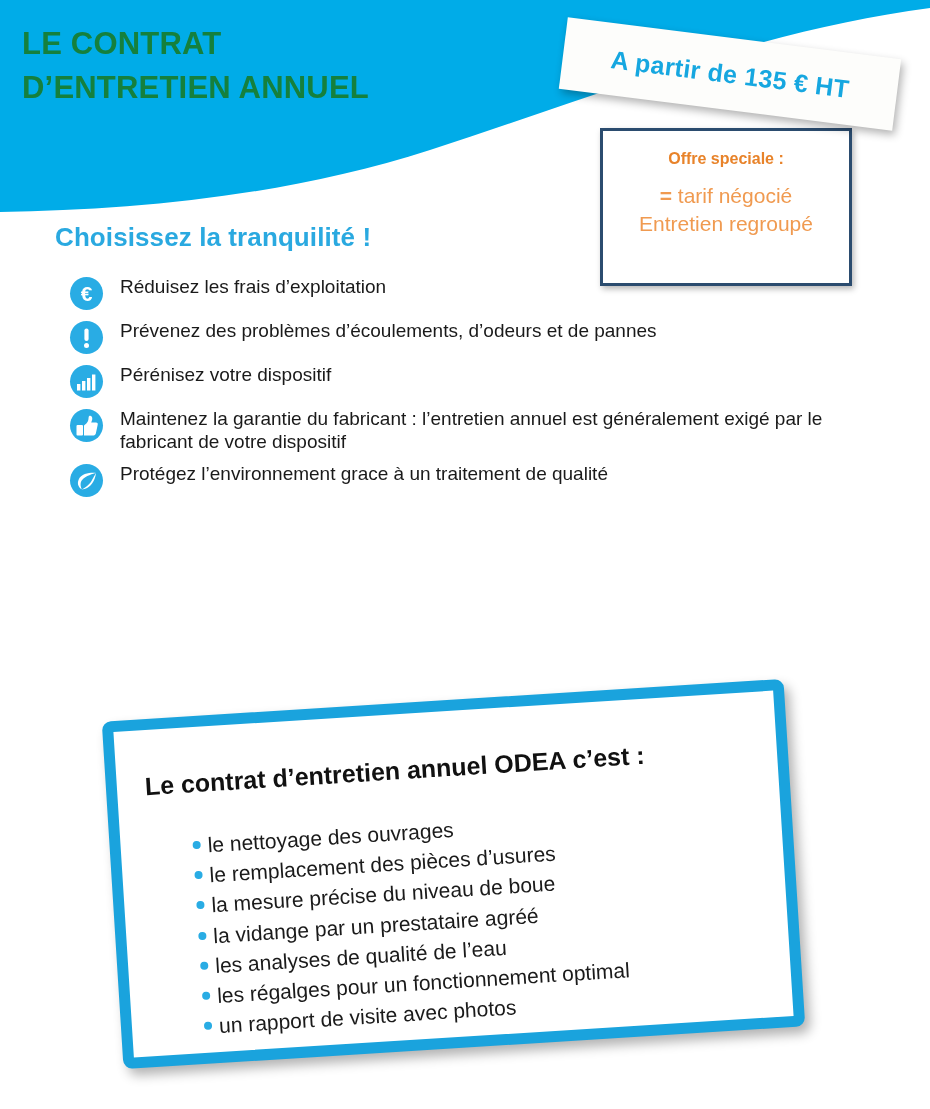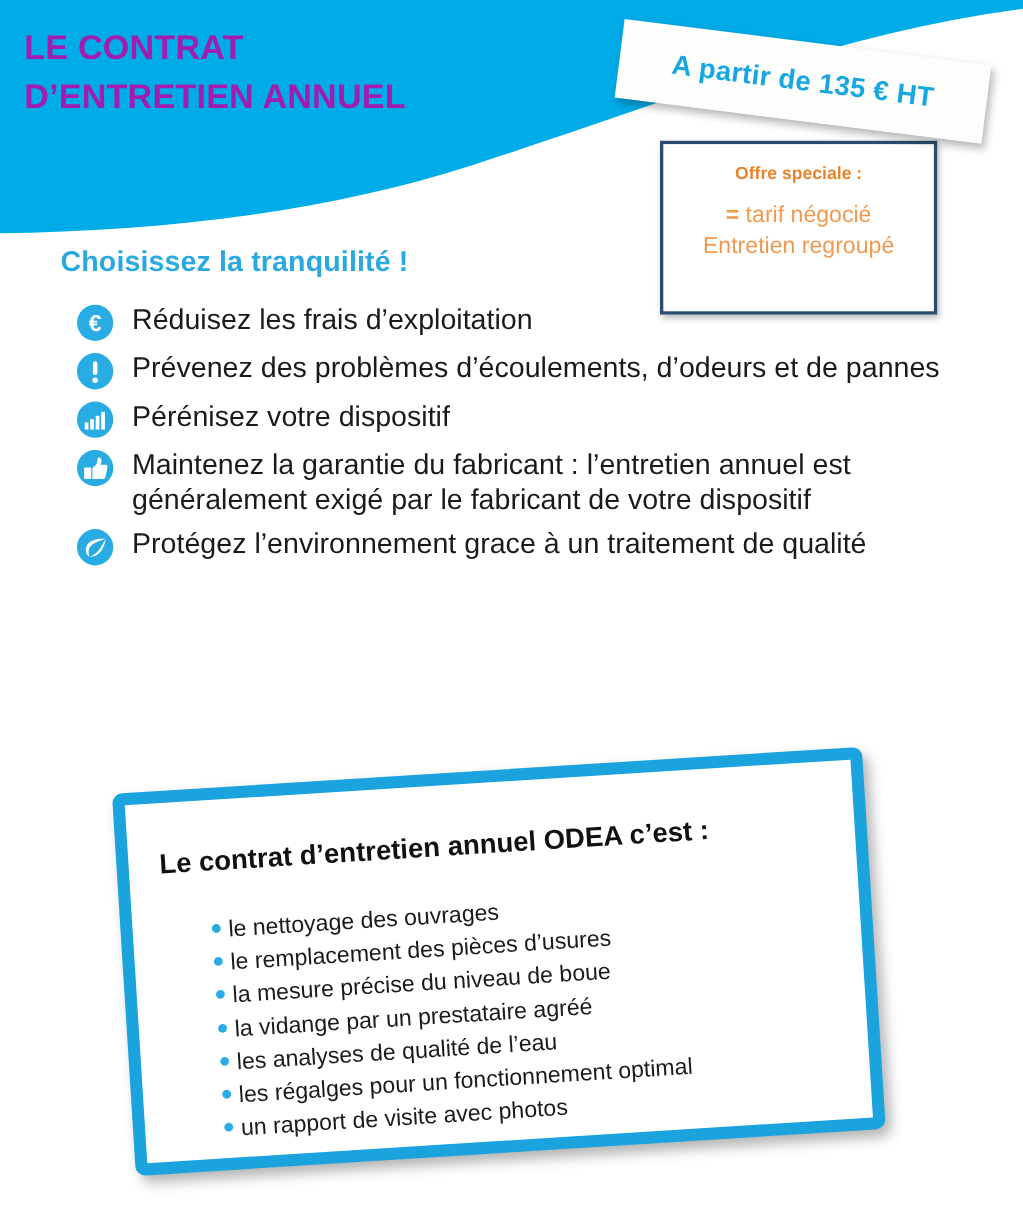--- a/index.html
+++ b/index.html
@@ -33,21 +33,21 @@
     height: 230px;
     z-index: 1;
   }
   .header-band svg { display: block; }
 
   .header-title {
     position: absolute;
     left: 22px;
     top: 22px;
     z-index: 4;
-    color: #a21caf;
+    color: #15803d;
     font-size: 31px;
     font-weight: bold;
     line-height: 1.42;
     letter-spacing: 0.2px;
     white-space: pre-line;
   }
 
   
   .offer-box {
     position: absolute;
@@ -139,21 +139,21 @@
     margin-top: 2px;
   }
   .benefit-icon svg {
     position: absolute;
     left: 0;
     top: 0;
   }
   .benefit-text {
     margin-left: 17px;
     color: #1a1a1a;
-    font-size: 26px;
+    font-size: 19px;
     font-weight: 300;
     line-height: 1.22;
     max-width: 735px;
   }
 
   
   .odea-card {
     position: absolute;
     left: 112px;
     top: 700px;

